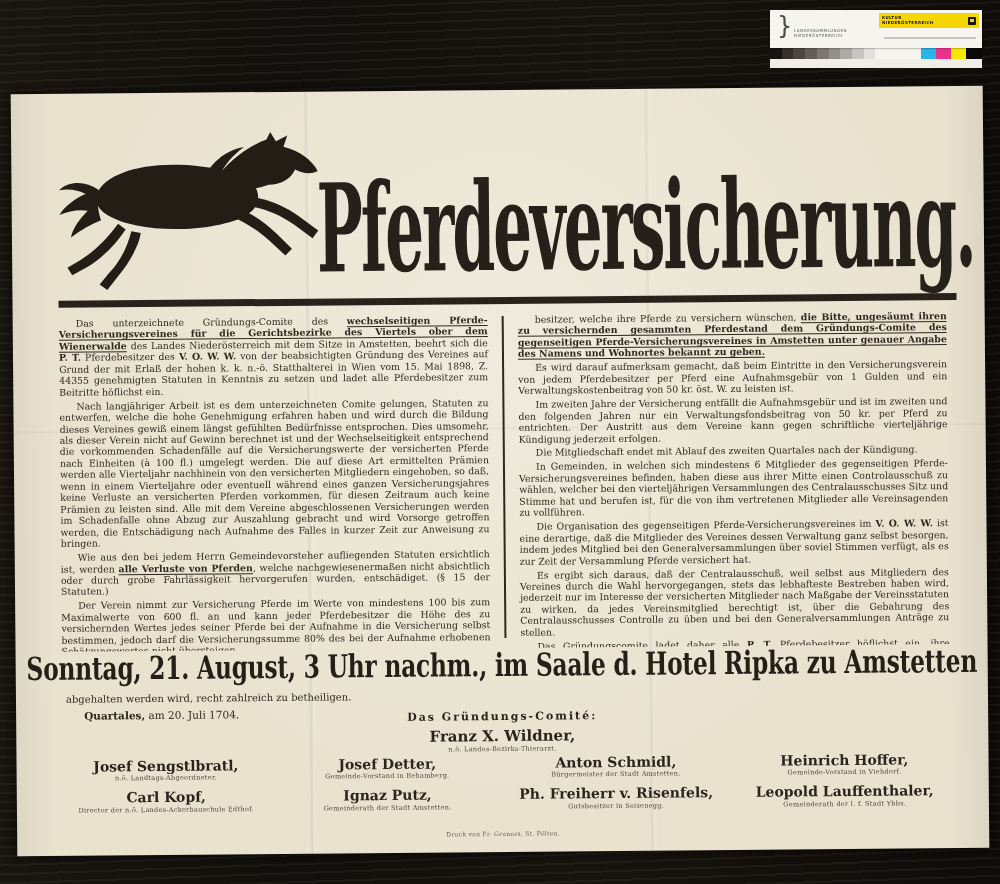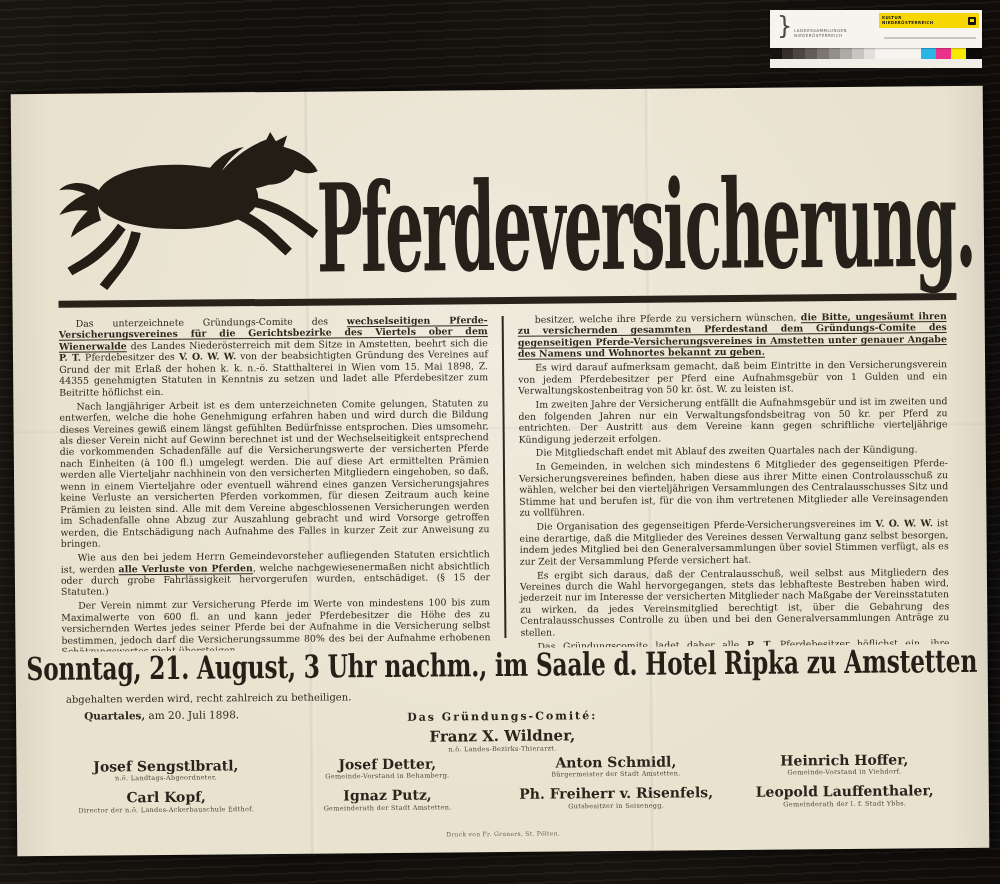--- a/index.html
+++ b/index.html
@@ -183,21 +183,21 @@
       </div>
   </div>
 
   <div class="event-wrap">
     <span class="event-text">Sonntag, 21. August, 3 Uhr nachm., im Saale d. Hotel Ripka zu Amstetten</span>
   </div>
 
   <div class="closing">abgehalten werden wird, recht zahlreich zu betheiligen.</div>
 
   <div class="dateline">
-    <span class="place">Quartales,</span><span> am 20. Juli 1898.</span>
+    <span class="place">Quartales,</span><span> am 20. Juli 1704.</span>
   </div>
 
   <div class="committee-heading">Das Gründungs-Comité:</div>
 
   <div class="chairman">
     <div class="sig-name">Franz X. Wildner,</div>
     <div class="sig-role">n.ö. Landes-Bezirks-Thierarzt.</div>
   </div>
 
   <div class="sign-grid">

